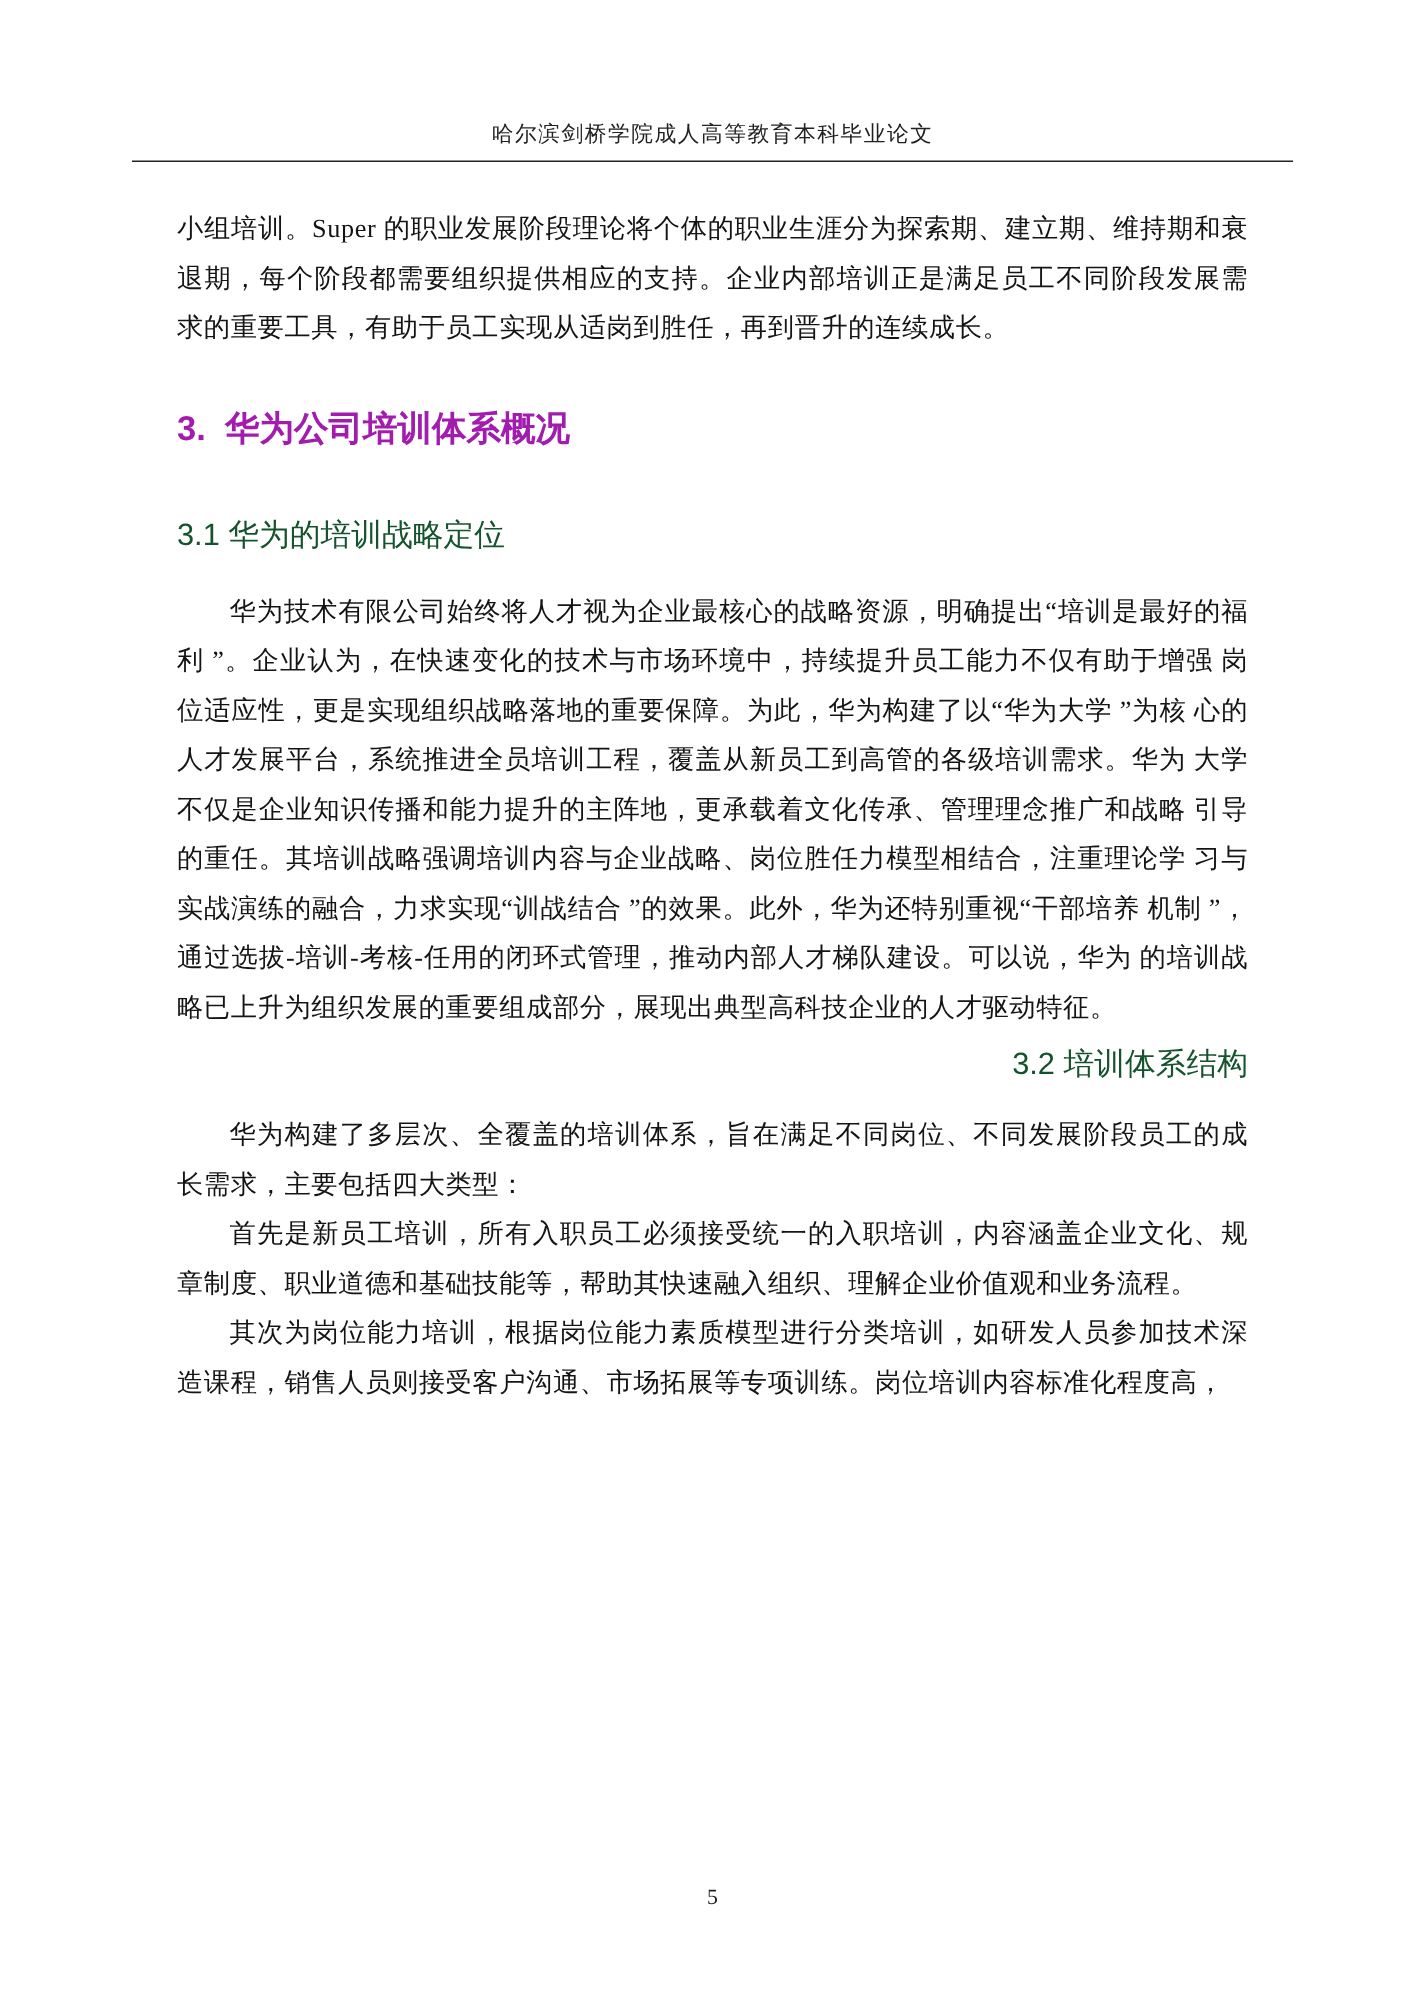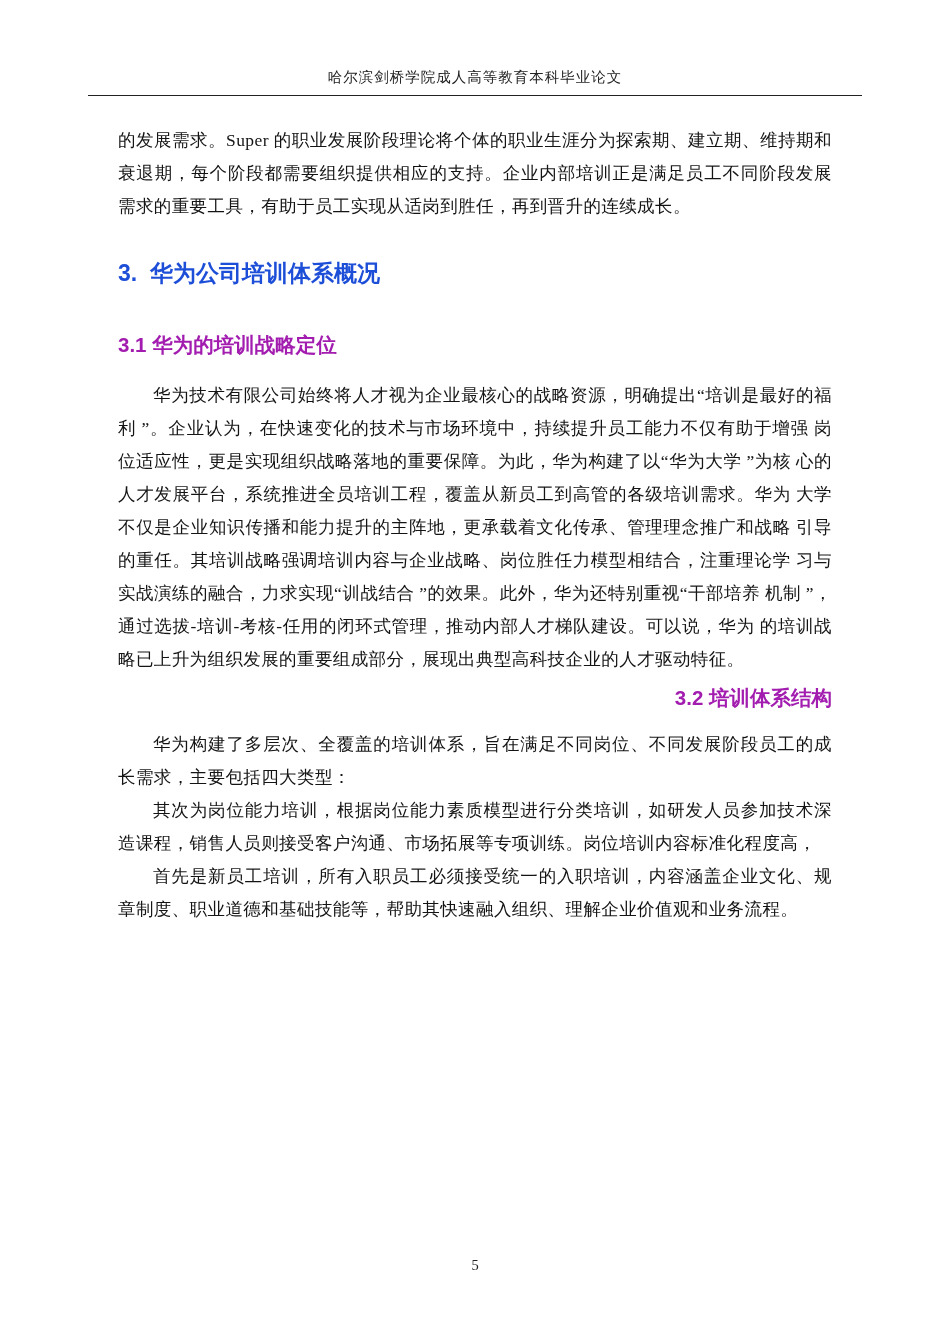--- a/index.html
+++ b/index.html
@@ -7,21 +7,21 @@
   body {
     width: 950px;
     height: 1344px;
     background: #ffffff;
     position: relative;
     overflow: hidden;
     font-family: "Liberation Serif", "DejaVu Serif", serif;
     color: #111111;
   }
   .header-wrap {
-    margin: 4px 88px;
+    margin: 16px 88px;
     padding-top: 64px;
     padding-bottom: 8px;
     border-bottom: 1px solid #222222;
   }
   .header-text {
     text-align: center;
     font-size: 14.5px;
     letter-spacing: 1px;
     color: #222222;
   }
@@ -39,30 +39,30 @@
     color: #141414;
   }
   p.para.no-indent { text-indent: 0; }
   h1.sec {
     font-family: "Liberation Sans", "DejaVu Sans", sans-serif;
     font-size: 23px;
     line-height: 32px;
     font-weight: 700;
     margin: 34px 0 0 0;
     white-space: pre-wrap;
-    color: #1d4ed8;
+    color: #a21caf;
   }
   h2.sub {
     font-family: "Liberation Sans", "DejaVu Sans", sans-serif;
     font-size: 20.5px;
     line-height: 28px;
-    font-weight: 700;
+    font-weight: 400;
     margin: 42px 0 20px 0;
     white-space: pre-wrap;
-    color: #a21caf;
+    color: #14532d;
   }
   h2.sub.tight { margin: 8px 0 16px 0; text-align: right; }
   .footer {
     position: absolute;
     left: 0;
     right: 0;
     bottom: 70px;
     text-align: center;
     font-size: 14.5px;
     color: #222222;
@@ -72,37 +72,37 @@
 <body>
 
 <div class="page">
 
   <header class="header-wrap">
     <div class="header-text">哈尔滨剑桥学院成人高等教育本科毕业论文</div>
   </header>
 
   <main>
 
-    <p class="para no-indent">的发展需求。Super 的职业发展阶段理论将个体的职业生涯分为探索期、建立期、维持期和衰退期，每个阶段都需要组织提供相应的支持。企业内部培训正是满足员工不同阶段发展需求的重要工具，有助于员工实现从适岗到胜任，再到晋升的连续成长。</p>
+    <p class="para no-indent">小组培训。Super 的职业发展阶段理论将个体的职业生涯分为探索期、建立期、维持期和衰退期，每个阶段都需要组织提供相应的支持。企业内部培训正是满足员工不同阶段发展需求的重要工具，有助于员工实现从适岗到胜任，再到晋升的连续成长。</p>
 
 
 
     <h1 class="sec">3.  华为公司培训体系概况</h1>
 
     <h2 class="sub">3.1 华为的培训战略定位</h2>
 
     <p class="para">华为技术有限公司始终将人才视为企业最核心的战略资源，明确提出“培训是最好的福利 ”。企业认为，在快速变化的技术与市场环境中，持续提升员工能力不仅有助于增强 岗位适应性，更是实现组织战略落地的重要保障。为此，华为构建了以“华为大学 ”为核 心的人才发展平台，系统推进全员培训工程，覆盖从新员工到高管的各级培训需求。华为 大学不仅是企业知识传播和能力提升的主阵地，更承载着文化传承、管理理念推广和战略 引导的重任。其培训战略强调培训内容与企业战略、岗位胜任力模型相结合，注重理论学 习与实战演练的融合，力求实现“训战结合 ”的效果。此外，华为还特别重视“干部培养 机制 ”，通过选拔-培训-考核-任用的闭环式管理，推动内部人才梯队建设。可以说，华为 的培训战略已上升为组织发展的重要组成部分，展现出典型高科技企业的人才驱动特征。</p>
 
     <h2 class="sub tight">3.2 培训体系结构</h2>
 
     <p class="para">华为构建了多层次、全覆盖的培训体系，旨在满足不同岗位、不同发展阶段员工的成长需求，主要包括四大类型：</p>
 
+    <p class="para">首先是新员工培训，所有入职员工必须接受统一的入职培训，内容涵盖企业文化、规章制度、职业道德和基础技能等，帮助其快速融入组织、理解企业价值观和业务流程。</p>
+
     <p class="para">其次为岗位能力培训，根据岗位能力素质模型进行分类培训，如研发人员参加技术深造课程，销售人员则接受客户沟通、市场拓展等专项训练。岗位培训内容标准化程度高，</p>
-
-    <p class="para">首先是新员工培训，所有入职员工必须接受统一的入职培训，内容涵盖企业文化、规章制度、职业道德和基础技能等，帮助其快速融入组织、理解企业价值观和业务流程。</p>
 
   </main>
 
   <footer class="footer">
     <span>5</span>
   </footer>
 
 </div>
 
 </body></html>

